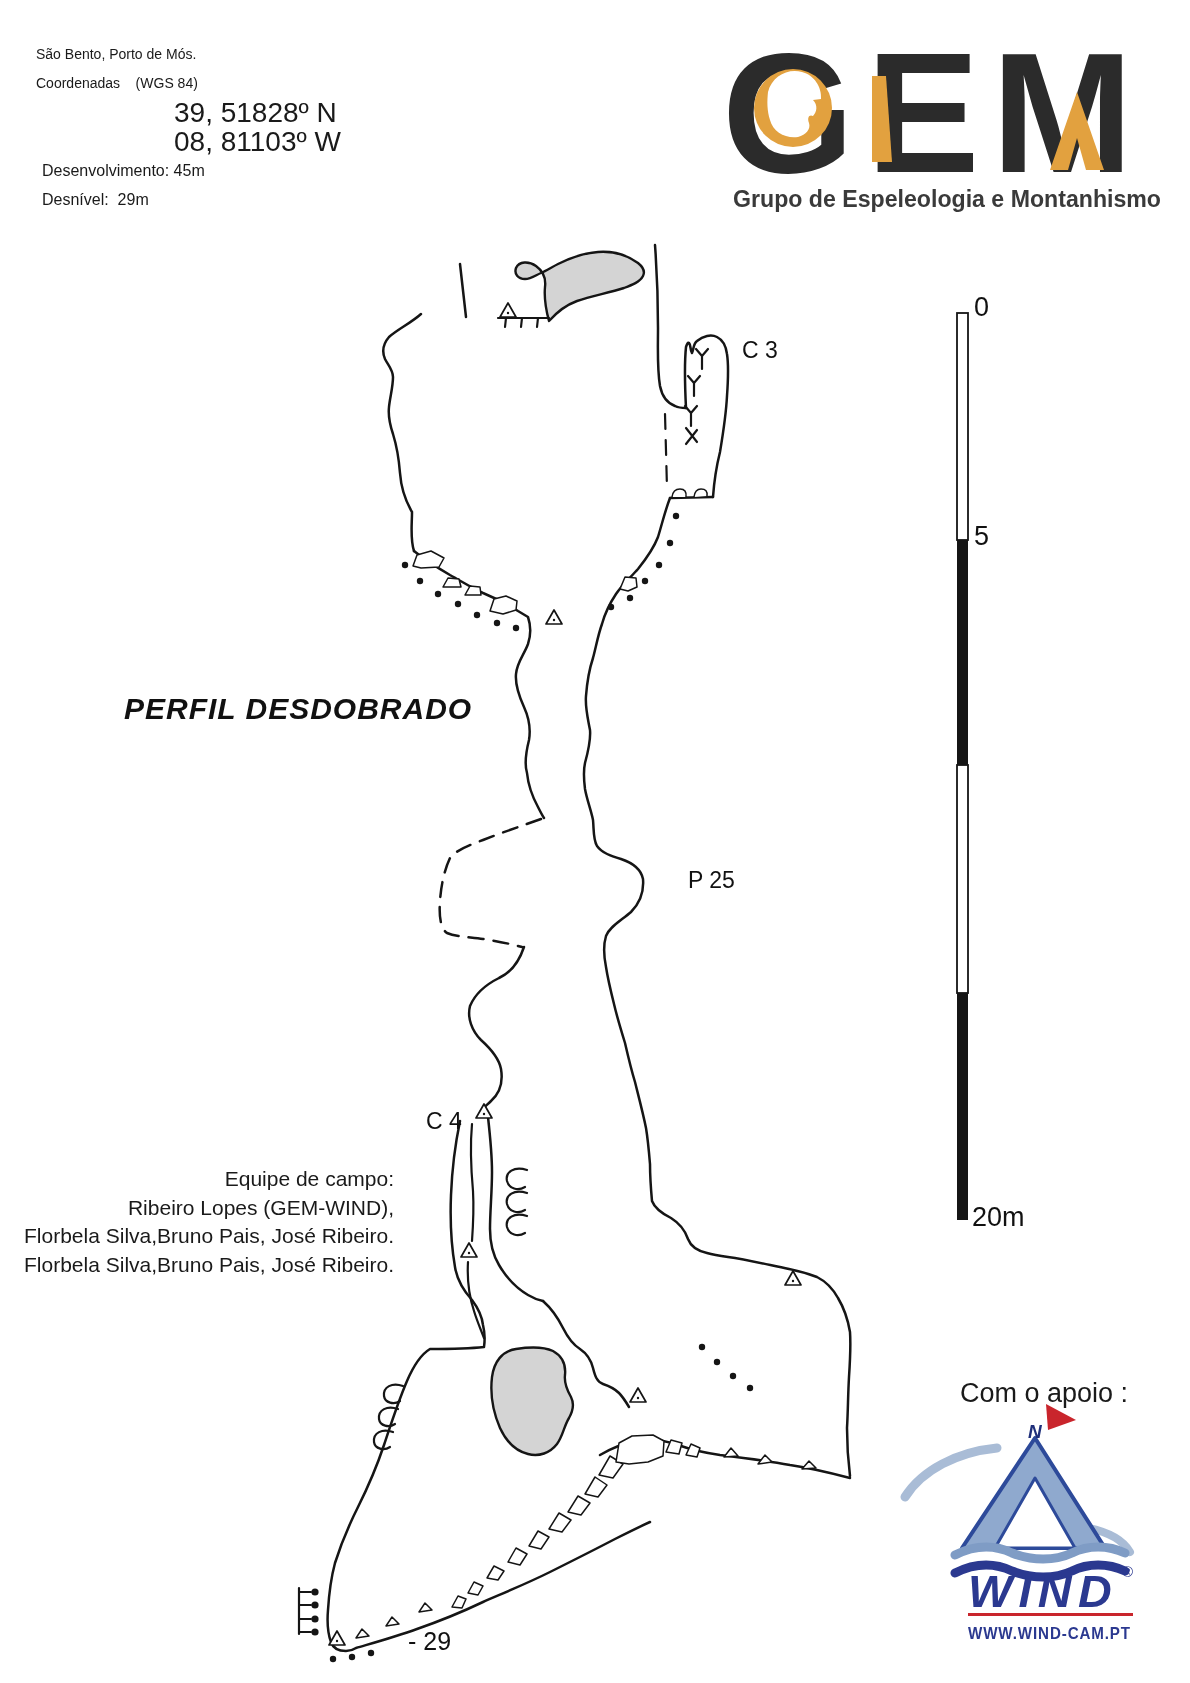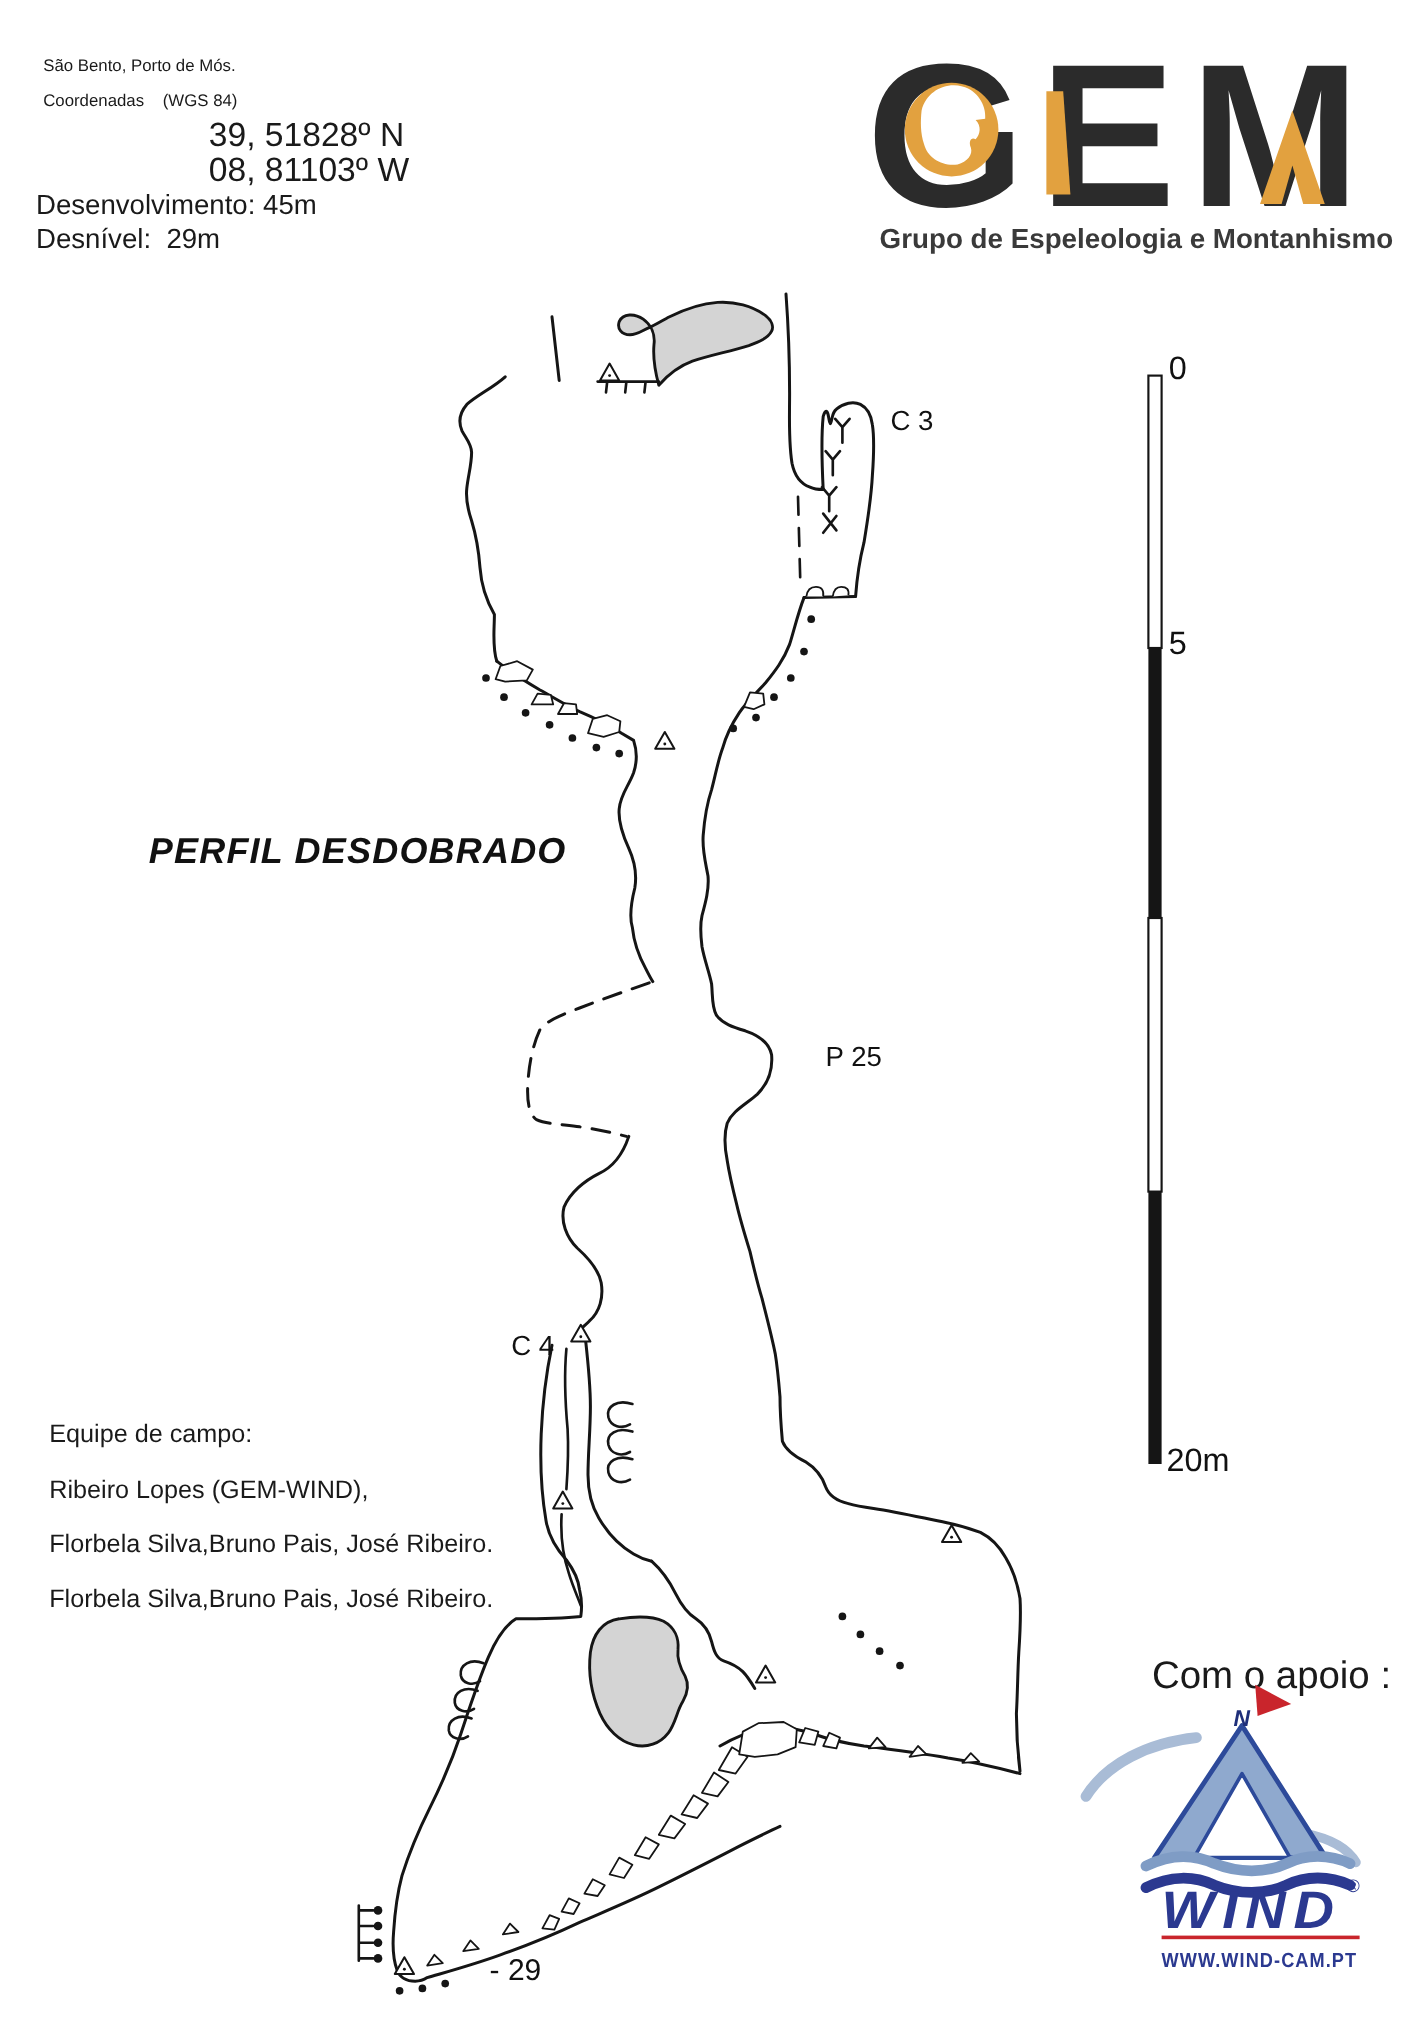--- a/index.html
+++ b/index.html
@@ -4,28 +4,28 @@
 <style>
   html,body{margin:0;padding:0;background:#ffffff;}
   body{width:1190px;height:1683px;position:relative;overflow:hidden;
        font-family:"Liberation Sans",sans-serif;color:#1a1a1a;}
   .abs{position:absolute;}
   
   #header{left:26px;top:40px;line-height:29px;}
   #header .title{font-size:29px;font-weight:bold;letter-spacing:0;color:#111;}
   #header .sub{font-size:14px;margin-left:10px;white-space:pre;}
   #header .coord{font-size:28px;margin-left:148px;white-space:pre;}
-  #header .stat{font-size:23px;margin-left:4px;white-space:pre;}
+  #header .stat{font-size:16px;margin-left:16px;white-space:pre;}
   
   #credits{left:24px;top:1165px;font-size:21px;line-height:28.5px;}
-  #credits p{margin:17px;}
+  #credits p{margin:0;text-align:right;}
   #credits .gap1{margin-top:30px;}
   #credits .gap2{margin-top:25px;}
   
-  #apoio{left:960px;top:1378px;font-size:32px;}
+  #apoio{left:960px;top:1378px;font-size:27px;}
   
   text{font-family:"Liberation Sans",sans-serif;fill:#111;}
   .maplabel{font-size:23px;}
   .biglabel{font-size:25px;}
   .perfil{font-size:30px;font-style:italic;font-weight:700;letter-spacing:1px;}
   .scalelabel{font-size:27px;}
   .cavestroke{stroke:#151515;fill:none;stroke-width:2.5;stroke-linecap:round;stroke-linejoin:round;}
   .thin{stroke-width:2.2;}
   .rock{fill:#ffffff;stroke:#151515;stroke-width:1.5;stroke-linejoin:round;}
   .tri{fill:#ffffff;stroke:#151515;stroke-width:1.7;stroke-linejoin:round;}

